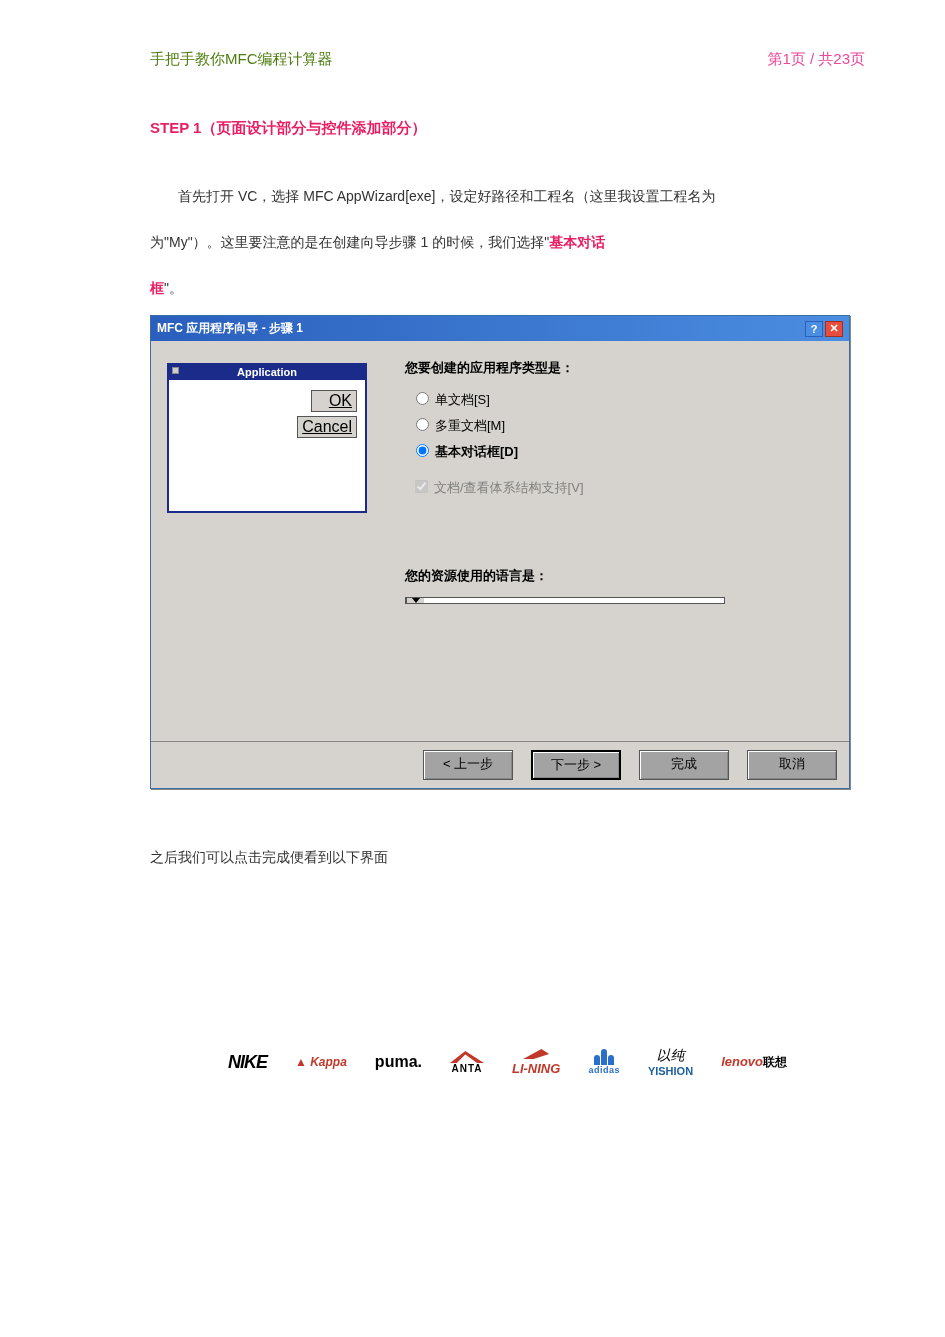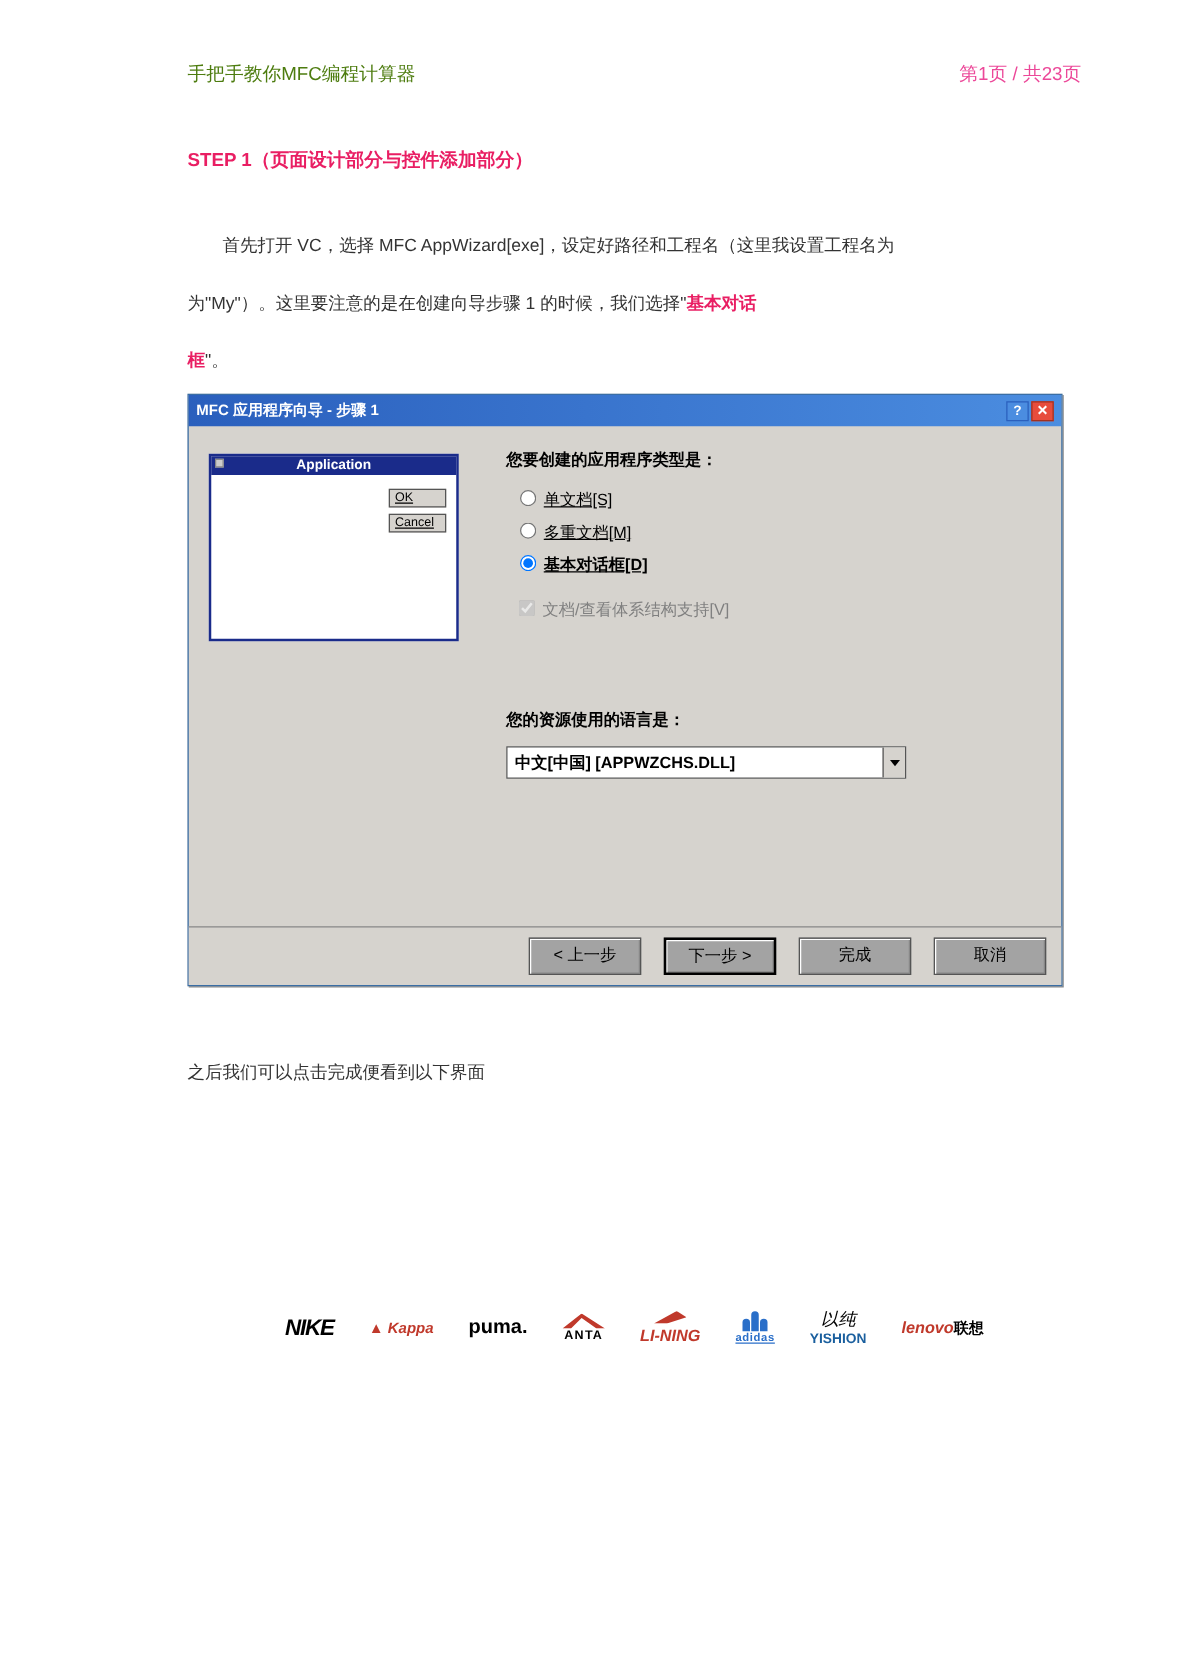--- a/index.html
+++ b/index.html
@@ -74,28 +74,28 @@
     position: relative;
   }
   .preview-title .sys {
     position: absolute; left: 3px; top: 2px; width: 7px; height: 7px;
     background: #ccc; border: 1px solid #888;
   }
   .preview-inner { padding: 10px 8px 6px 8px; text-align: right; }
   .pbtn {
     display: inline-block; min-width: 46px;
     border: 1px solid #555; background: #d6d3ce;
-    font-size: 10px; padding: 1px 4px; margin-bottom: 4px;
-    text-align: left; font-family: Tahoma, sans-serif;
+    font-size: 16px; padding: 1px 4px; margin-bottom: 4px;
+    text-align: right; font-family: Tahoma, sans-serif;
   }
   .pbtn .ul { text-decoration: underline; }
 
   .dlg-right { flex: 1; padding-left: 18px; }
   .q { font-weight: bold; margin-bottom: 12px; font-size: 13px; }
-  .radio-row { margin: 6px 0 6px 6px; font-size: 13px; text-decoration: underline; }
+  .radio-row { margin: 6px 0 6px 6px; font-size: 13px; }
   .radio-row input { margin-right: 6px; vertical-align: -1px; }
   .chk-row { margin: 16px 0 0 6px; color: #808080; font-size: 13px; }
   .chk-row input { margin-right: 6px; vertical-align: -1px; }
   .lang-sec { margin-top: 70px; }
   .combo {
     display: flex; width: 320px; margin-top: 8px;
     border: 1px solid #555; background: #fff;
   }
   .combo-text { flex: 1; padding: 3px 6px; font-size: 13px; font-weight: bold; }
   .combo-btn {
@@ -148,21 +148,21 @@
   .lining { color: #c0392b; font-weight: bold; font-style: italic; font-size: 13px; }
   .lining-arc {
     width: 26px; height: 10px;
     background: #c0392b;
     clip-path: polygon(0 100%, 70% 0, 100% 50%, 40% 100%);
     margin: 0 auto 2px auto;
   }
   .adidas { display:flex; flex-direction:column; align-items:center; color:#2a6fc9; }
   .adidas-leaves { display:flex; gap:1px; height:16px; align-items:flex-end;}
   .leaf { width:6px; background:#2a6fc9; border-radius:3px 3px 0 0;}
-  .adidas-txt { font-size:9px; font-weight:bold; letter-spacing:0.5px;text-decoration:underline;}
+  .adidas-txt { font-size:9px; font-weight:bold; letter-spacing:0.5px;}
   .yishion { color:#1a5f9e; font-weight:bold; font-size:11px;}
   .yishion-top { font-style:italic; font-size:14px; font-family:"KaiTi",cursive;}
   .lenovo { font-weight:bold; font-style:italic; font-size:13px;}
   .lenovo .en{color:#c0392b;}
   .lenovo .cn{color:#000; font-style:normal; font-size:12px;margin-top:17px;}
 </style>
 </head>
 <body>
 
 <div class="page">
@@ -215,21 +215,20 @@
         <div class="radio-row">
           <input type="radio" name="apptype" checked="" style=""><b><span>基本对话框[D]</span></b>
         </div>
         <div class="chk-row">
           <input type="checkbox" checked="" disabled="" style=""><span>文档/查看体系结构支持[V]</span>
         </div>
 
         <div class="lang-sec">
           <div class="q">您的资源使用的语言是：</div>
           <div class="combo">
-            <div class="combo-text">中文[中国] [APPWZCHS.DLL]</div>
             <div class="combo-btn">
                 <div class="tri"></div>
               </div>
           </div>
         </div>
       </div>
     </div>
     <div class="dlg-footer">
       <div class="dbtn">&lt; 上一步</div>
       <div class="dbtn default">下一步 &gt;</div>

